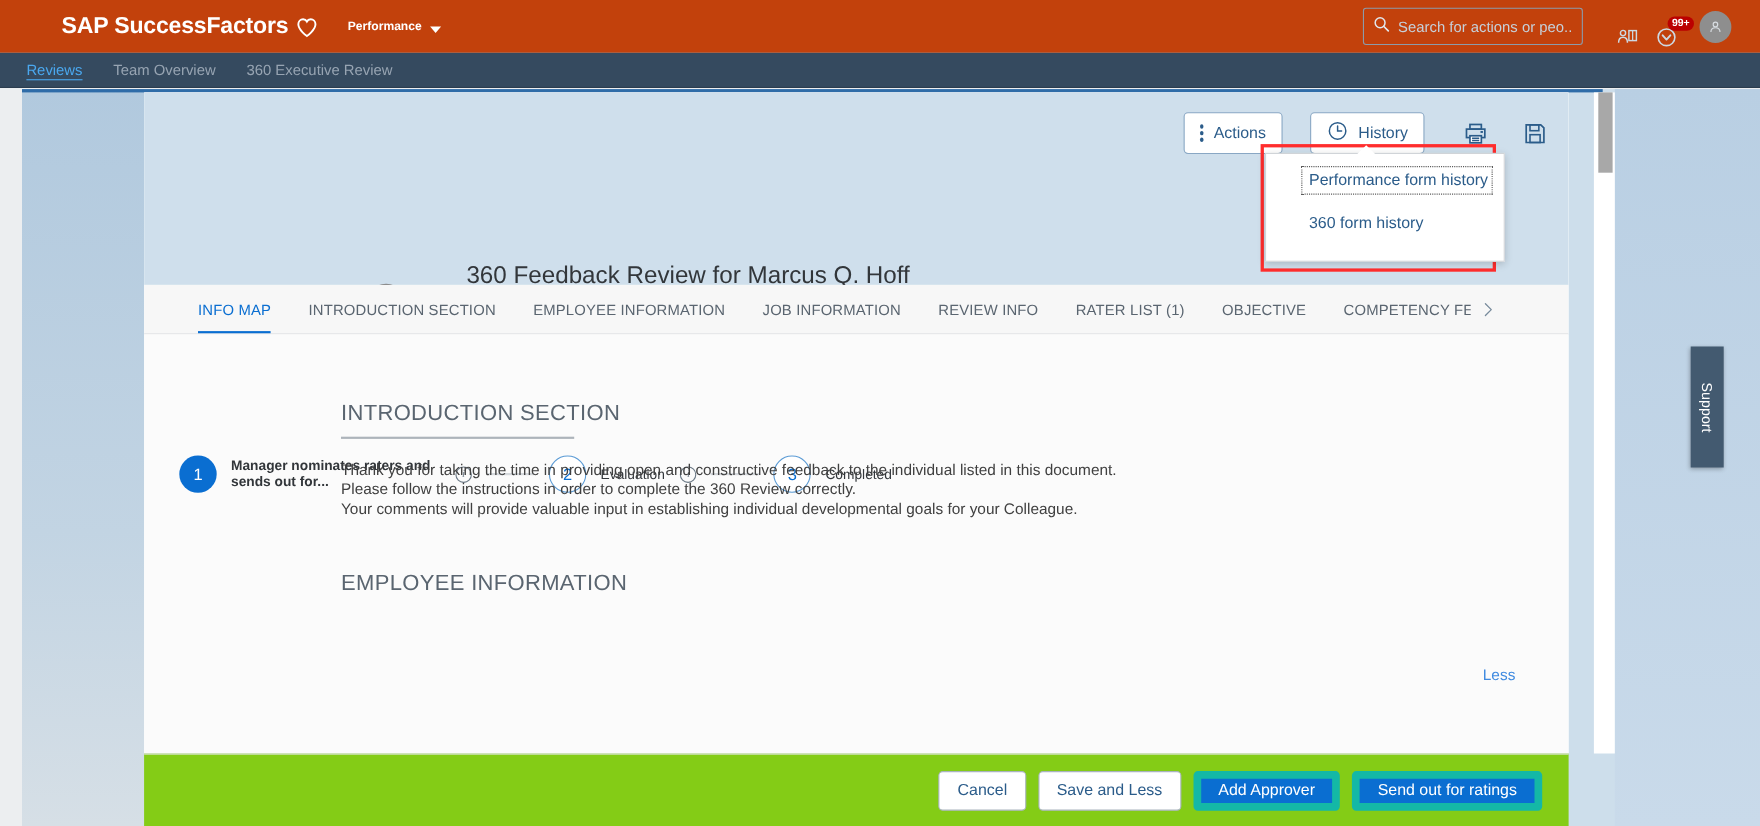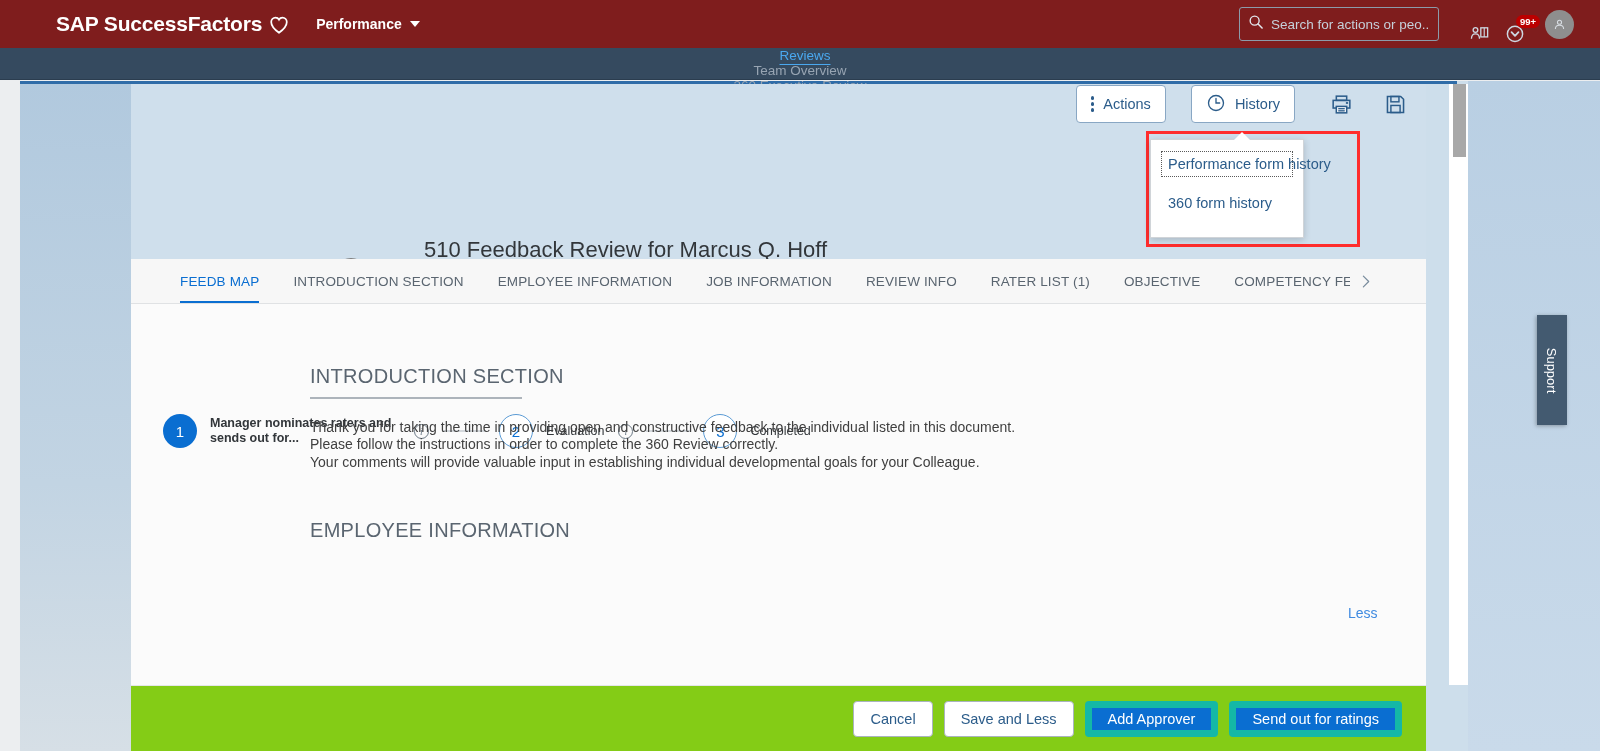--- a/index.html
+++ b/index.html
@@ -7,34 +7,34 @@
     width: 1600px; height: 751px;
     font-family: "Liberation Sans", sans-serif;
     overflow: hidden;
     background: #eceef0;
   }
   #app { position: relative; width: 1600px; height: 751px; }
 
   
   .shell {
     position: absolute; left: 0; top: 0; width: 1600px; height: 48px;
-    background: #7f1d1d;
+    background: #c2410c;
     display: flex; align-items: center;
   }
   .shell-logo {
     margin-left: 56px;
     color: #ffffff; font-size: 21px; font-weight: bold;
     letter-spacing: -0.2px;
     display: flex; align-items: center; gap: 6px;
     white-space: nowrap;
   }
   .heart-icon { display: inline-block; width: 22px; height: 22px; position: relative; top: 1px; }
   .shell-module {
-    margin-left: 26px; color: #ffffff; font-size: 14px; font-weight: bold;
-    display: flex; align-items: center; gap: 8px; white-space: nowrap;
+    margin-left: 26px; color: #ffffff; font-size: 11px; font-weight: bold;
+    display: flex; align-items: flex-end; gap: 8px; white-space: nowrap;
   }
   .caret-down {
     width: 0; height: 0; border-left: 5px solid transparent;
     border-right: 5px solid transparent; border-top: 6px solid #ffffff;
   }
   .shell-right {
     position: absolute; right: 0; top: 0; height: 48px;
     display: flex; align-items: center; gap: 0px;
   }
   .search-box {
@@ -61,21 +61,20 @@
     width: 29px; height: 29px; border-radius: 50%; background: #8e8e8e;
     display: flex; align-items: center; justify-content: center;
     margin-left: 12px; margin-right: 26px;
   }
 
   
   .subnav {
     position: absolute; left: 0; top: 48px; width: 1600px; height: 32px;
     background: #354a5f; display: flex; align-items: center;
     border-bottom: 1px solid #2b3d4f;
-    flex-direction: column;
   }
   .subnav-item {
     font-size: 13.5px; color: #97a4b2; margin-left: 0; padding: 0 14px;
     white-space: nowrap;
   }
   .subnav-item:first-child { margin-left: 10px; }
   .subnav-item.active {
     color: #4aa8ef; text-decoration: underline; text-underline-offset: 4px;
   }
 
@@ -96,21 +95,21 @@
   
   .card {
     position: absolute; left: 131px; top: 84px; width: 1295px; height: 601px;
     background: #ffffff; overflow: hidden;
   }
   .card-header {
     position: absolute; left: 0; top: 0; width: 1295px; height: 175px;
     background: #cfdfec;
   }
   .toolbar {
-    position: absolute; right: 14px; top: 1px;
+    position: absolute; right: 14px; top: 18px;
     display: flex; align-items: center; gap: 16px;
   }
   .tb-btn {
     height: 38px; border: 1px solid #89a7c4; border-radius: 4px;
     background: #ffffff; color: #2b5c8a; font-size: 14.5px;
     display: flex; align-items: center; gap: 9px; padding: 0 14px;
     margin-right: 9px; white-space: nowrap;
   }
   .tb-icon {
     width: 34px; height: 34px; display: flex; align-items: center;
@@ -132,23 +131,23 @@
     font-size: 15.5px; color: #32363a; display: flex; align-items: center; gap: 12px;
     white-space: nowrap;
   }
 
   
   .redbox {
     position: absolute; left: 1146px; top: 131px; width: 214px; height: 116px;
     border: 3px solid #ff2d2d; z-index: 30;
   }
   .popup {
-    position: absolute; left: 1150px; top: 139px; width: 154px; height: 99px;
+    position: absolute; left: 1150px; top: 139px; width: 218px; height: 99px;
     background: #ffffff; border: 1px solid #d0d4d8;
-    box-shadow: 0 2px 7px rgba(0,0,0,0.18); z-index: 31;
+    box-shadow: 0 2px 7px rgba(0,0,0,0.18); z-index: 31; padding-left: 22px;
   }
   .popup-arrow {
     position: absolute; left: 1233px; top: 132px; width: 0; height: 0;
     border-left: 9px solid transparent; border-right: 9px solid transparent;
     border-bottom: 9px solid #ffffff; z-index: 32;
   }
   .popup-item {
     font-size: 14.5px; color: #2b5c8a; padding: 4px 6px; white-space: nowrap;
   }
   .popup-item.focused {
@@ -370,37 +369,37 @@
         </svg>
       </div>
     </div>
 
     <div class="big-avatar">
       <svg viewBox="0 0 24 24" width="21" height="21">
         <circle cx="12" cy="8.4" r="3.4" fill="none" stroke="#e8eaec" stroke-width="1.8"></circle>
         <path d="M5.4 19.4 C5.4 15.4 8.3 13.2 12 13.2 C15.7 13.2 18.6 15.4 18.6 19.4" fill="none" stroke="#e8eaec" stroke-width="1.8"></path>
       </svg>
     </div>
-    <div class="doc-title">510 Feedback Review for Marcus Q. Hoff</div>
+    <div class="doc-title">360 Feedback Review for Marcus Q. Hoff</div>
     <div class="doc-subtitle">
       <span>Marcus Q. Hoff</span>
       <span>
         <svg viewBox="0 0 24 24" width="15" height="15">
           <rect x="2" y="5" width="20" height="14.5" rx="1.2" fill="none" stroke="#32363a" stroke-width="1.7"></rect>
           <circle cx="8" cy="10.6" r="1.9" fill="#32363a"></circle>
           <path d="M4.6 16.3 C4.6 14.2 6.1 13.2 8 13.2 C9.9 13.2 11.4 14.2 11.4 16.3 Z" fill="#32363a"></path>
           <line x1="14.2" y1="9.6" x2="19.4" y2="9.6" stroke="#32363a" stroke-width="1.6"></line>
           <line x1="14.2" y1="12.4" x2="19.4" y2="12.4" stroke="#32363a" stroke-width="1.6"></line>
           <line x1="14.2" y1="15.2" x2="19.4" y2="15.2" stroke="#32363a" stroke-width="1.6"></line>
         </svg>
       </span>
     </div>
 
     <div class="tabs">
-      <div class="tab active">FEEDB MAP</div>
+      <div class="tab active">INFO MAP</div>
       <div class="tab">INTRODUCTION SECTION</div>
       <div class="tab">EMPLOYEE INFORMATION</div>
       <div class="tab">JOB INFORMATION</div>
       <div class="tab">REVIEW INFO</div>
       <div class="tab">RATER LIST (1)</div>
       <div class="tab">OBJECTIVE</div>
       <div class="tab truncated">COMPETENCY FEEDB</div>
       <div class="tab-nav">
         <svg viewBox="0 0 24 24" width="17" height="17">
           <path d="M9 4.5 L16.5 12 L9 19.5" fill="none" stroke="#788b9c" stroke-width="1.7" stroke-linecap="round" stroke-linejoin="round"></path>

